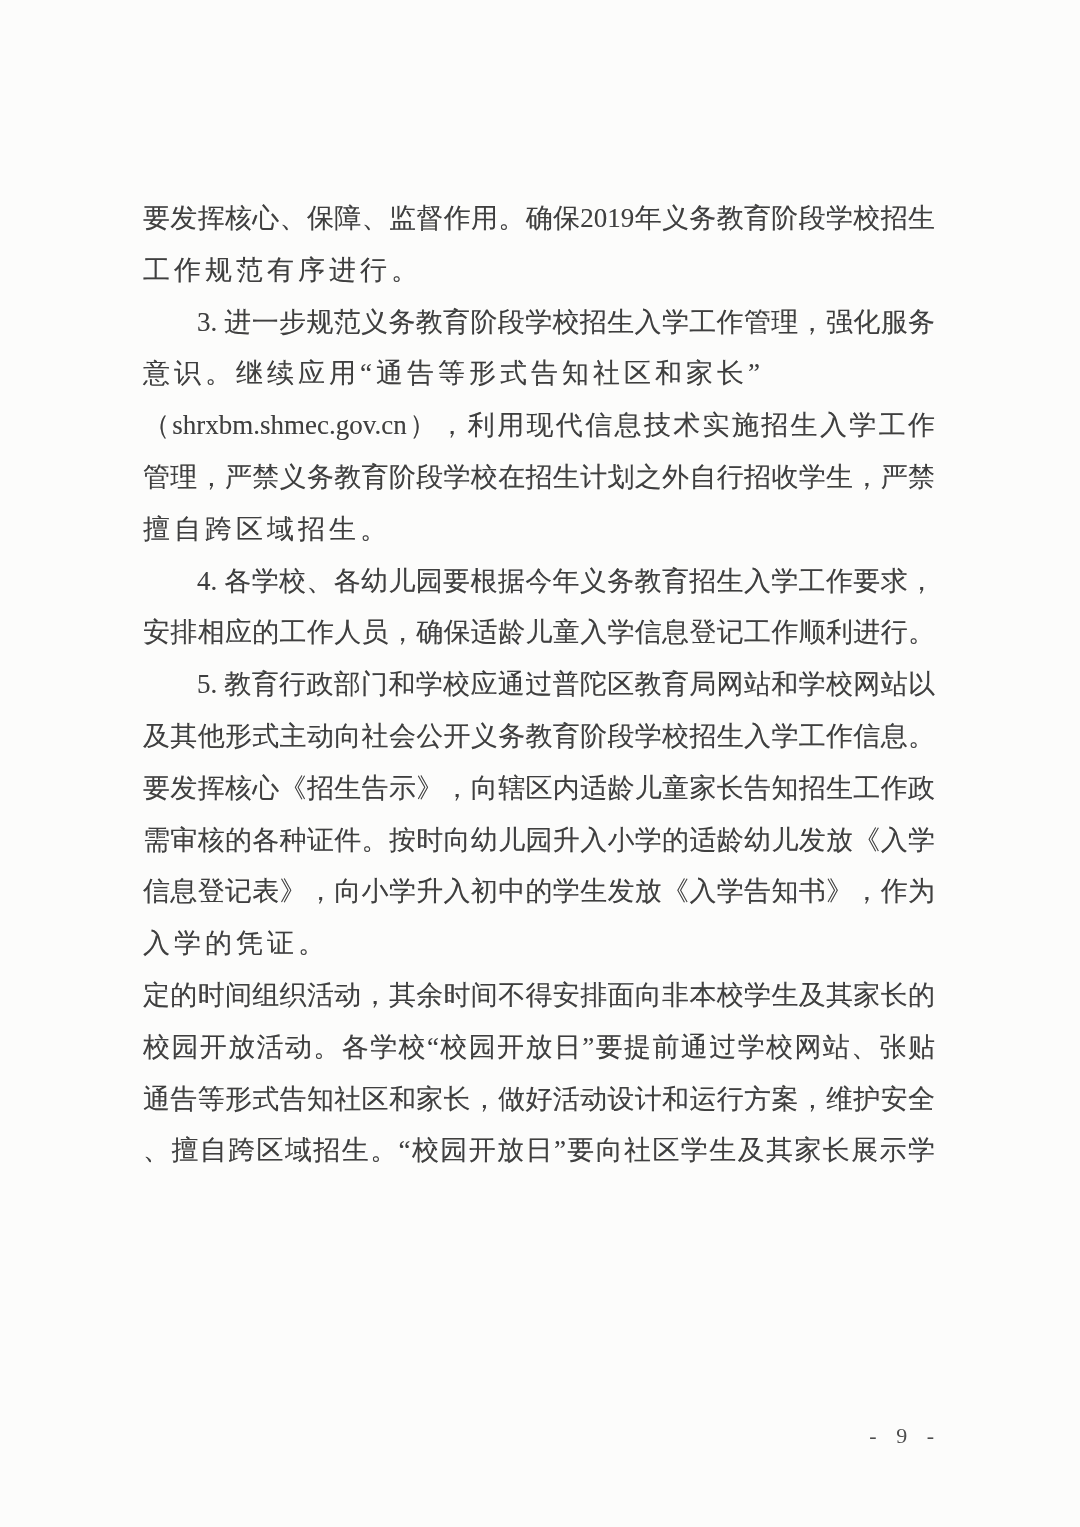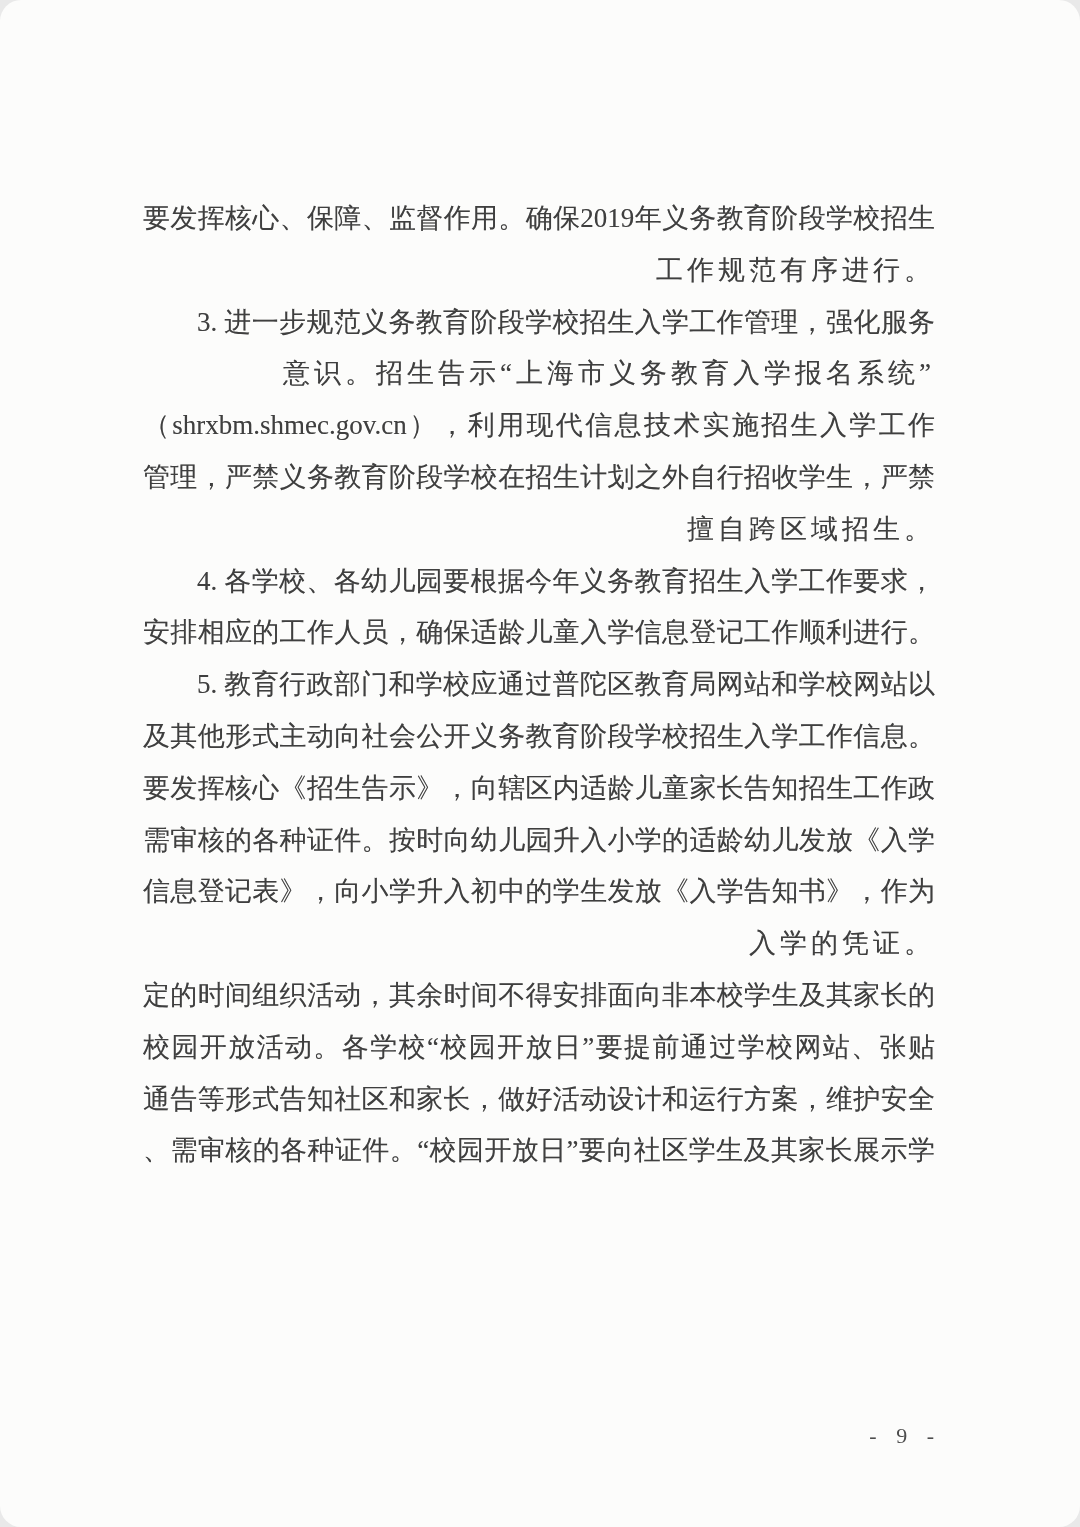--- a/index.html
+++ b/index.html
@@ -8,21 +8,20 @@
     background: #e9e9e9;
   }
   .page {
     position: relative;
     width: 1080px;
     height: 1527px;
     margin: 0 auto;
     background: #fcfcfb;
     overflow: hidden;
     font-family: "Liberation Serif", "DejaVu Serif", serif;
-    border-radius: 21px;
   }
   .body-text {
     position: absolute;
     left: 143px;
     top: 193px;
     width: 792px;
   }
   .line {
     height: 51.8px;
     line-height: 51.8px;
@@ -31,21 +30,21 @@
     white-space: nowrap;
     text-shadow: 0 0 0.6px rgba(60,60,60,0.35);
   }
   .line.fill {
     white-space: normal;
     text-align: justify;
     text-align-last: justify;
     text-justify: inter-character;
   }
   .line.short {
-    text-align: right;
+    text-align: left;
     letter-spacing: 4px;
   }
   .line.indent {
     text-indent: 54px;
   }
   .page-number {
     position: absolute;
     top: 1419px;
     right: 143px;
     height: 34px;
@@ -58,31 +57,31 @@
   }
 </style>
 </head>
 <body>
 
 <div class="page">
   <div class="body-text">
       <div class="line fill">要发挥核心、保障、监督作用。确保2019年义务教育阶段学校招生</div>
       <div class="line short">工作规范有序进行。</div>
       <div class="line fill indent">3. 进一步规范义务教育阶段学校招生入学工作管理，强化服务</div>
-      <div class="line short">意识。招生告示“上海市义务教育入学报名系统”</div>
+      <div class="line short">意识。继续应用“通告等形式告知社区和家长”</div>
       <div class="line fill">（shrxbm.shmec.gov.cn），利用现代信息技术实施招生入学工作</div>
       <div class="line fill">管理，严禁义务教育阶段学校在招生计划之外自行招收学生，严禁</div>
       <div class="line short">擅自跨区域招生。</div>
       <div class="line fill indent">4. 各学校、各幼儿园要根据今年义务教育招生入学工作要求，</div>
       <div class="line fill">安排相应的工作人员，确保适龄儿童入学信息登记工作顺利进行。</div>
       <div class="line fill indent">5. 教育行政部门和学校应通过普陀区教育局网站和学校网站以</div>
       <div class="line fill">及其他形式主动向社会公开义务教育阶段学校招生入学工作信息。</div>
       <div class="line fill">要发挥核心《招生告示》，向辖区内适龄儿童家长告知招生工作政</div>
       <div class="line fill">需审核的各种证件。按时向幼儿园升入小学的适龄幼儿发放《入学</div>
       <div class="line fill">信息登记表》，向小学升入初中的学生发放《入学告知书》，作为</div>
       <div class="line short">入学的凭证。</div>
       <div class="line fill">定的时间组织活动，其余时间不得安排面向非本校学生及其家长的</div>
       <div class="line fill">校园开放活动。各学校“校园开放日”要提前通过学校网站、张贴</div>
       <div class="line fill">通告等形式告知社区和家长，做好活动设计和运行方案，维护安全</div>
-      <div class="line fill">、需审核的各种证件。“校园开放日”要向社区学生及其家长展示学</div>
+      <div class="line fill">、擅自跨区域招生。“校园开放日”要向社区学生及其家长展示学</div>
     </div>
   <div class="page-number">- 9 -</div>
 </div>
 
 </body></html>

